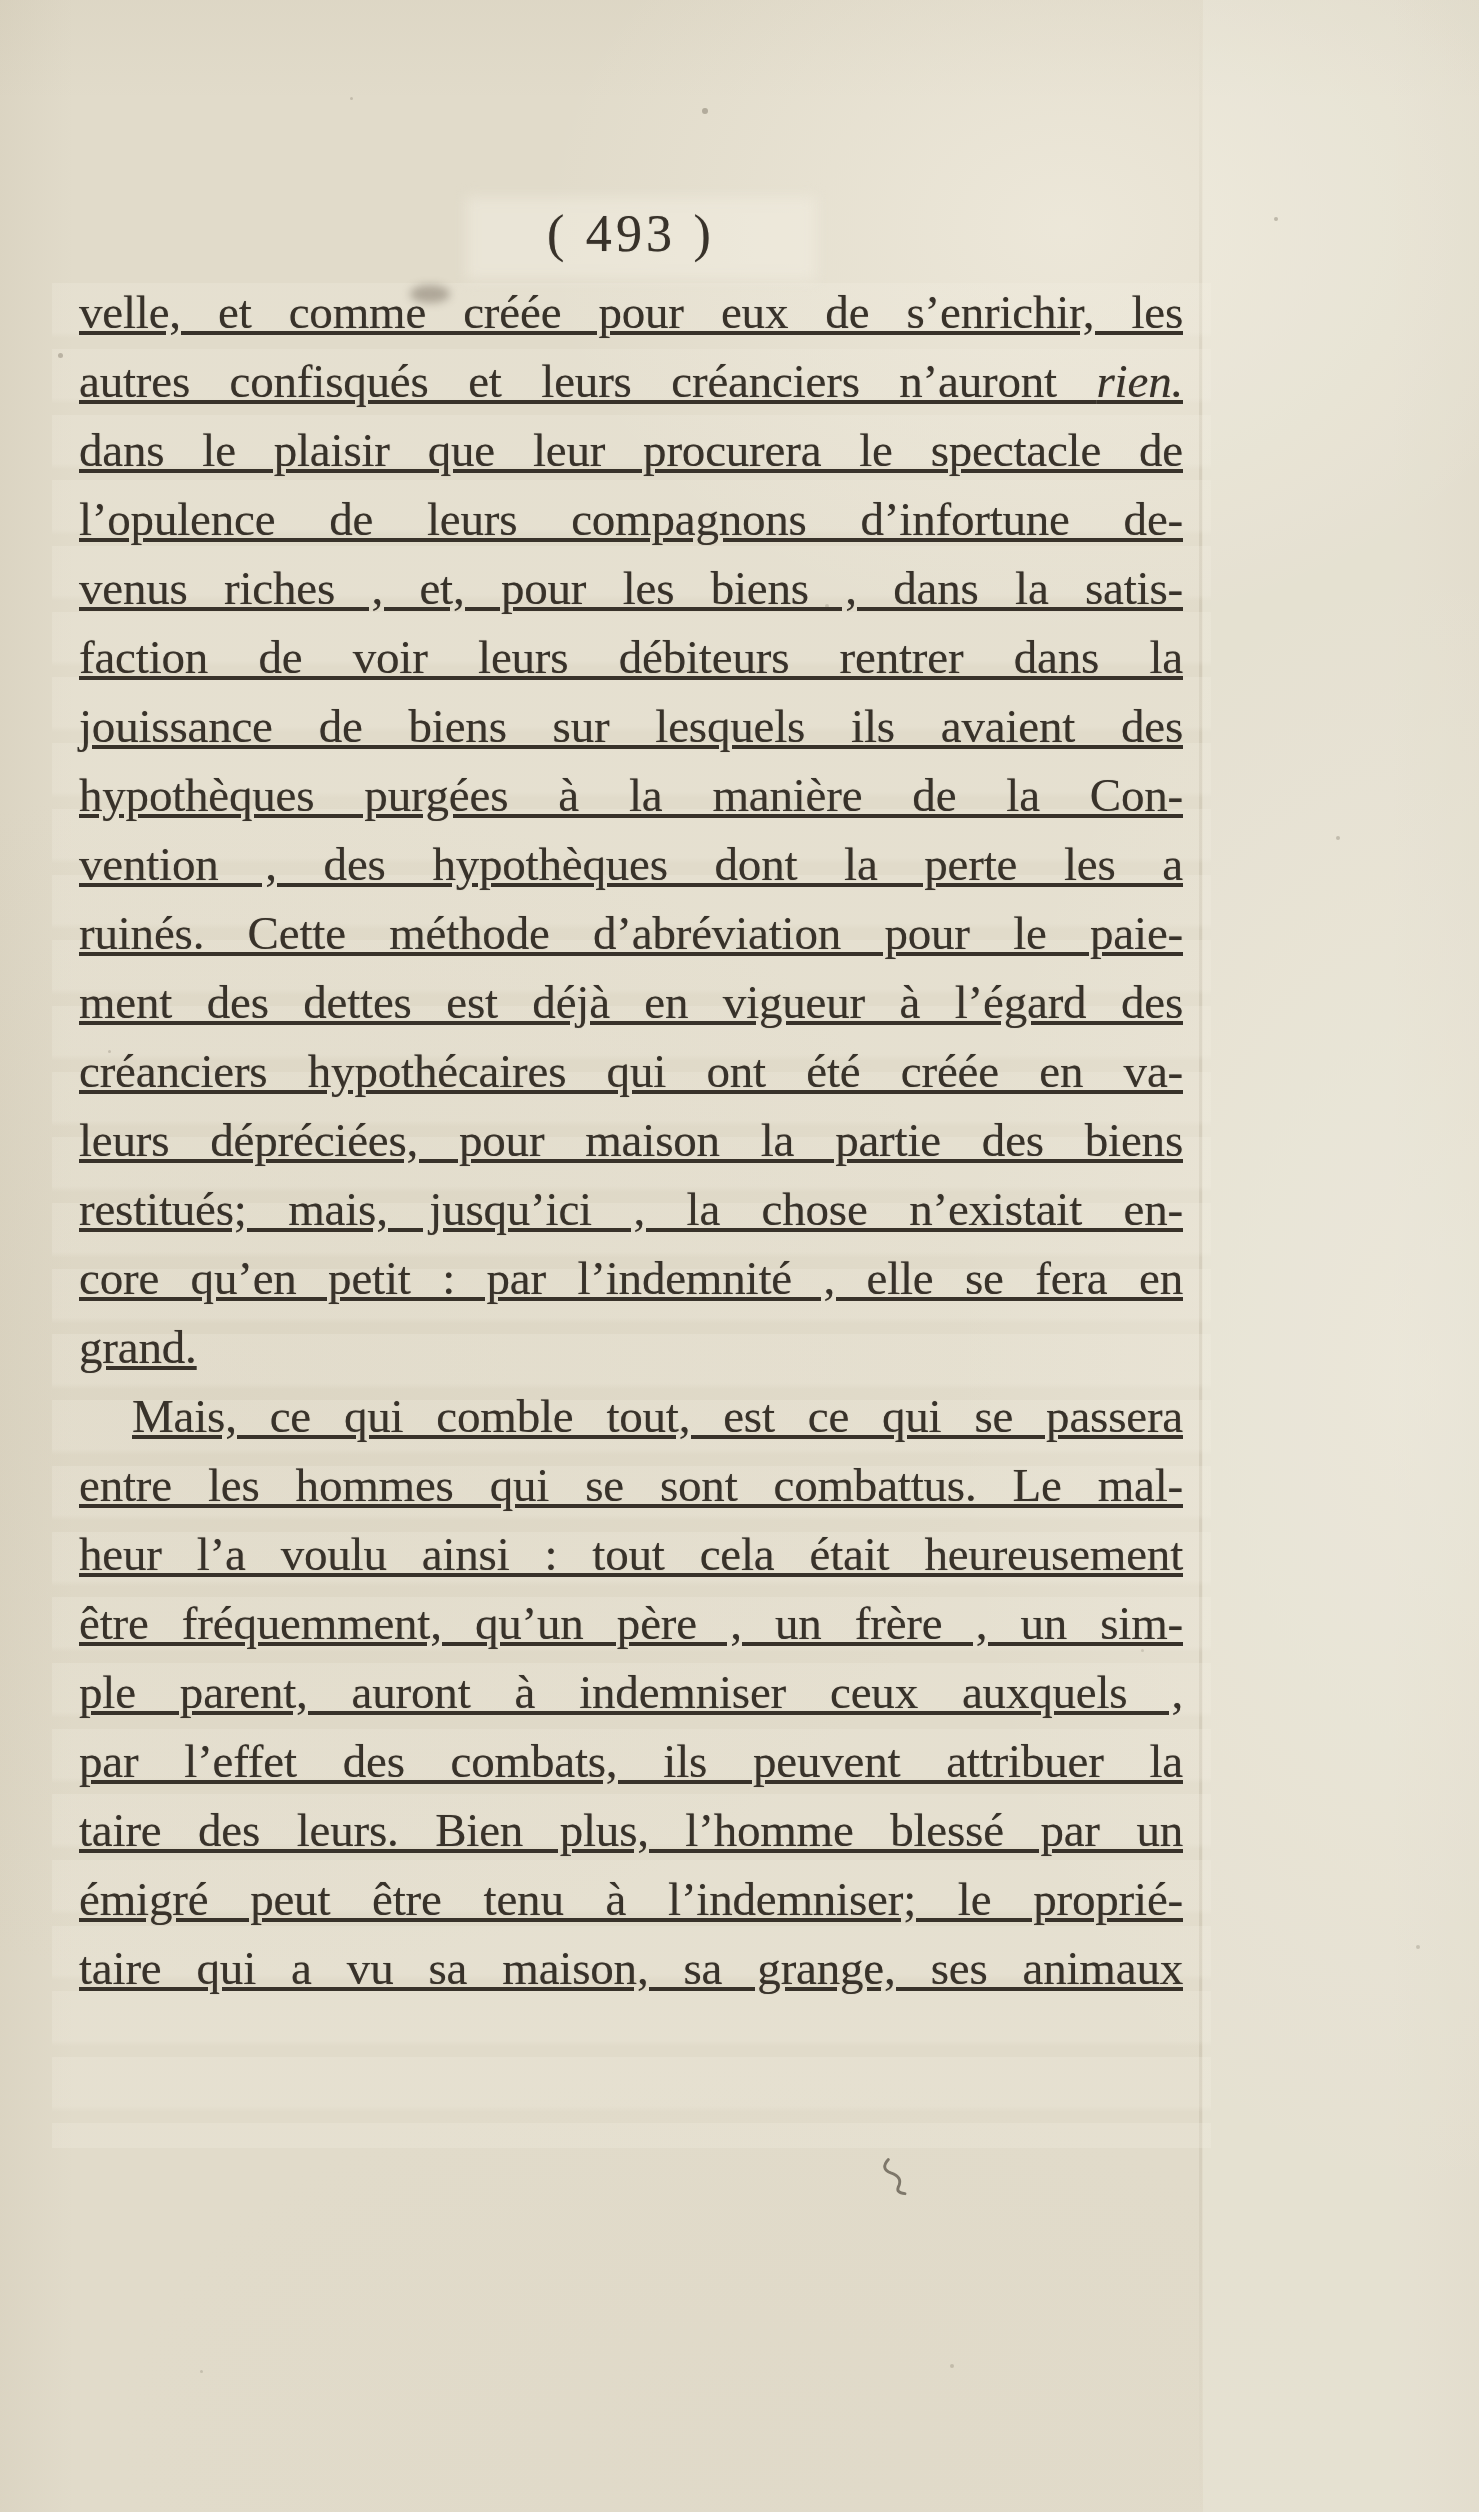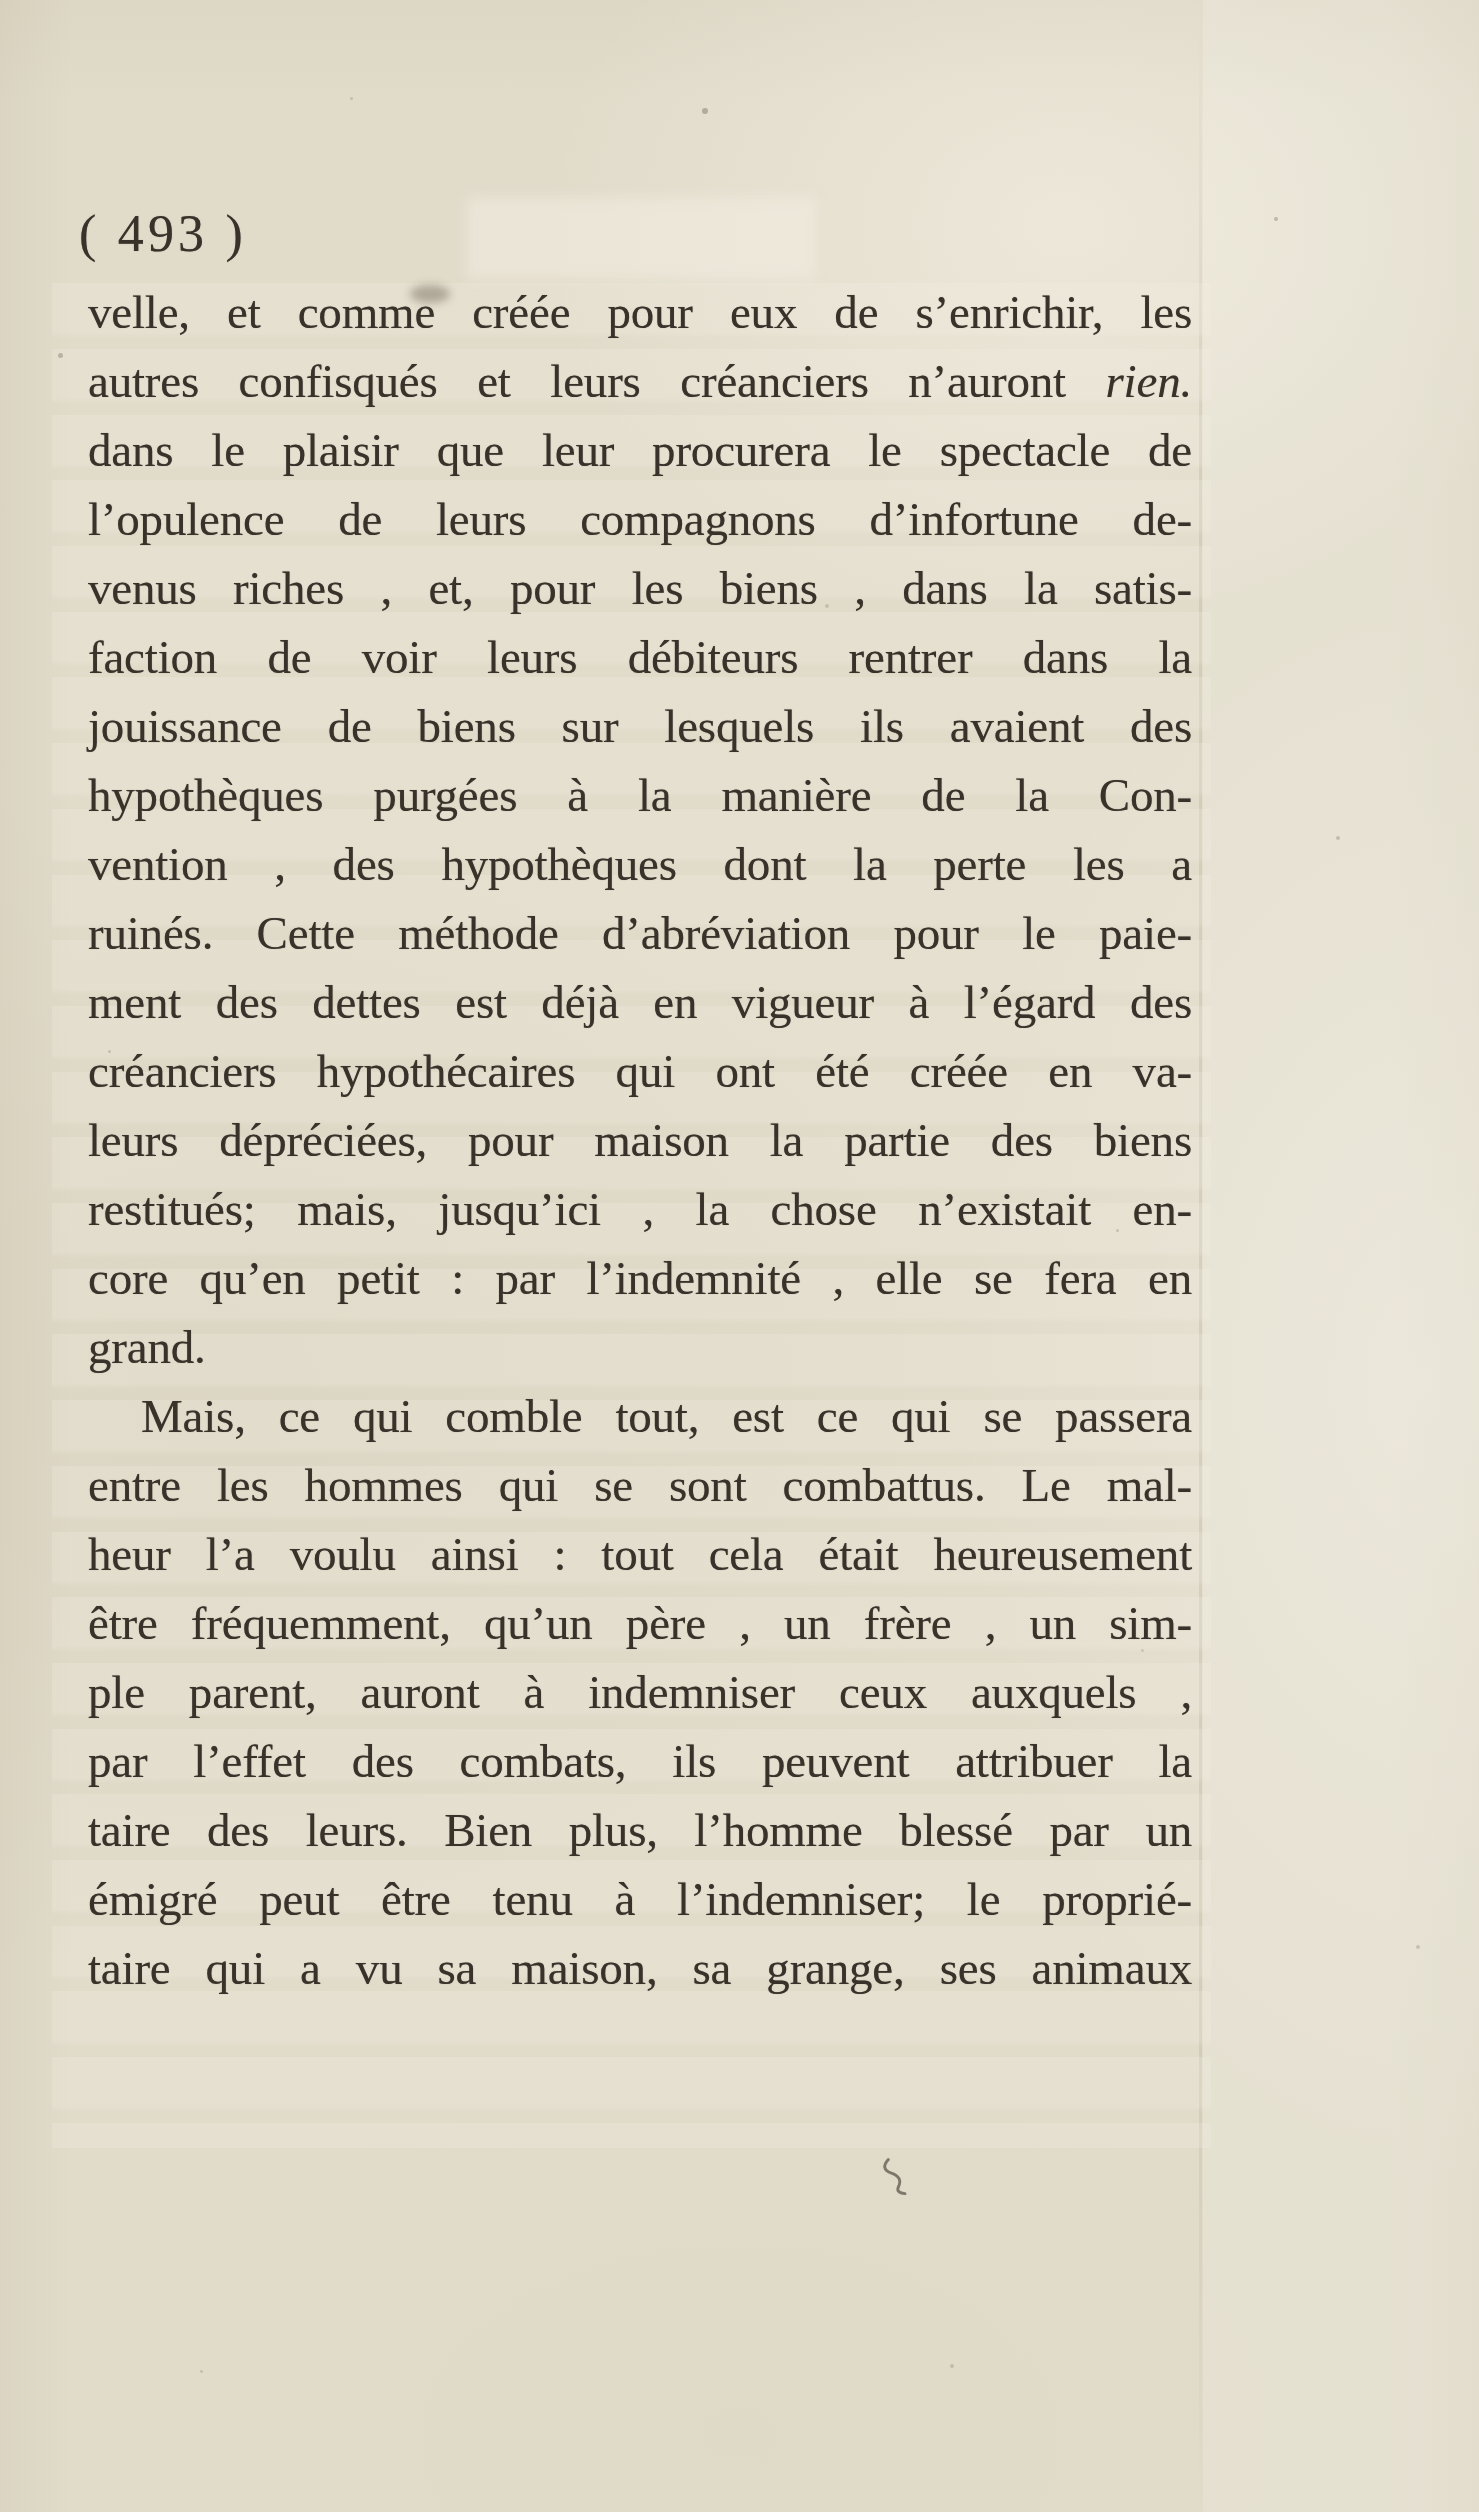--- a/index.html
+++ b/index.html
@@ -31,24 +31,24 @@
       rgba(243,239,227,0.55) 3.3px, rgba(243,239,227,0.55) 52px,
       rgba(243,239,227,0) 58px, rgba(243,239,227,0) 69px);
     opacity:.45;pointer-events:none;
   }
   .number-glow{
     position:absolute;left:466px;top:197px;width:350px;height:83px;
     background:rgba(243,239,227,0.5);filter:blur(6.7px);pointer-events:none;
   }
   .page-number{
     position:absolute;left:79px;top:200px;width:1104px;height:67px;line-height:67px;
-    text-align:left;font-size:52px;letter-spacing:4.2px;
+    text-align:center;font-size:52px;letter-spacing:4.2px;
     text-shadow:0 0 0.8px rgba(47,42,36,0.5);
   }
-  .text-block{position:absolute;left:88px;top:278px;width:1104px;}
+  .text-block{position:absolute;left:79px;top:278px;width:1104px;text-decoration:underline;}
   .line{
     height:69px;line-height:69px;font-size:47px;letter-spacing:-0.2px;
     text-align:justify;text-align-last:justify;
     text-shadow:0 0 0.8px rgba(47,42,36,0.5);
     white-space:normal;
   }
   .line.indent{padding-left:53px;}
   .line.align-left{text-align:center;text-align-last:left;}
   .italic{font-style:italic;}
   .speck{position:absolute;border-radius:50%;background:#4a4132;pointer-events:none;}

